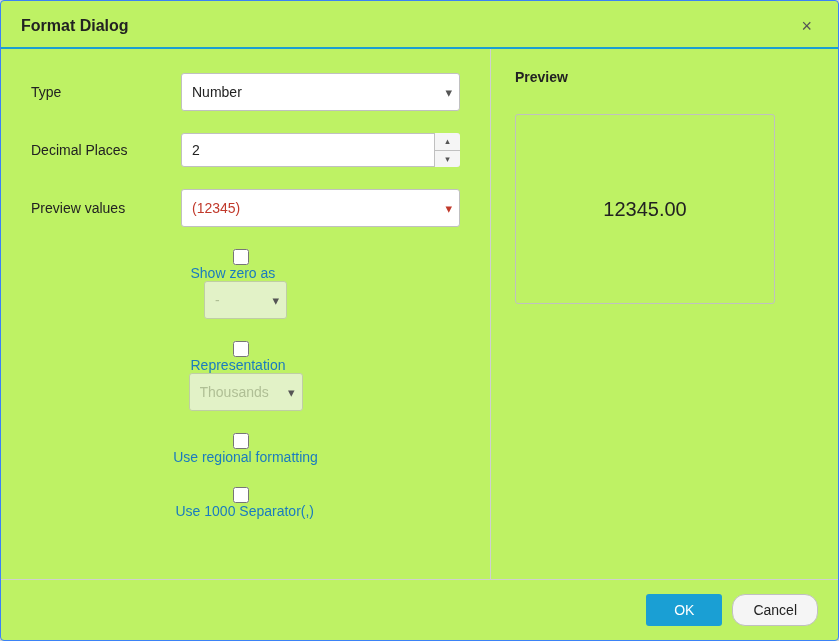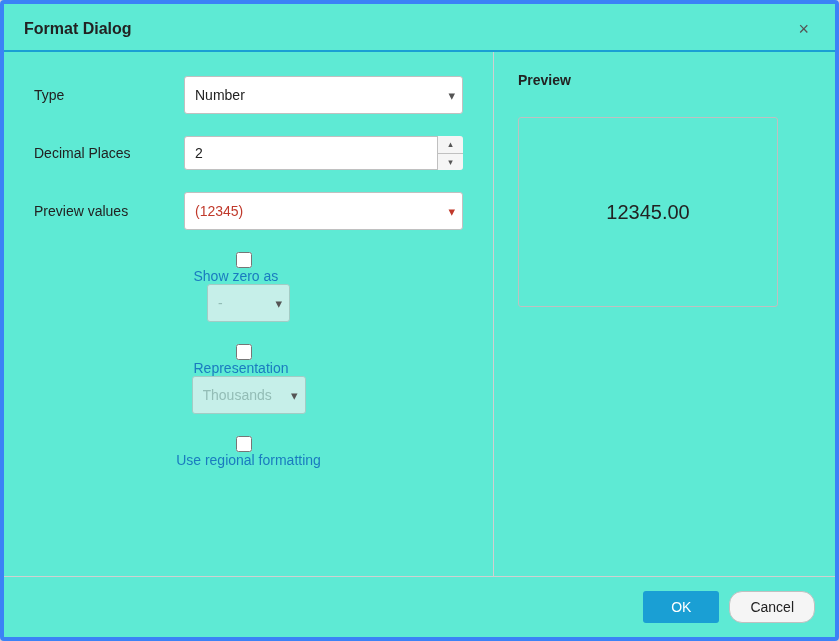--- a/index.html
+++ b/index.html
@@ -6,24 +6,24 @@
     body {
       background: #e0e0e0;
       display: flex;
       align-items: center;
       justify-content: center;
       min-height: 100vh;
       font-family: 'Segoe UI', Arial, sans-serif;
       font-size: 14px;
     }
     .dialog {
-      background: #5eead4;
+      background: #bef264;
       width: 839px;
       min-height: 641px;
-      border: 4px solid #3b82f6;
+      border: 1px solid #3b82f6;
       border-radius: 4px;
       box-shadow: 0 4px 24px rgba(0,0,0,0.18);
       display: flex;
       flex-direction: column;
     }
     .dialog-header {
       display: flex;
       align-items: center;
       justify-content: space-between;
       padding: 14px 20px 10px 20px;
@@ -279,20 +279,24 @@
           </select>
           <span class="select-arrow">▾</span>
         </div>
       </div>
 
       <div class="checkbox-row">
         <input type="checkbox" style="">
         <span class="checkbox-label">Use regional formatting</span>
       </div>
 
+      <div class="checkbox-row">
+        <input type="checkbox" style="">
+        <span class="checkbox-label">Use 1000 Separator(,)</span>
+      </div>
 
     </div>
 
     <div class="right-panel">
       <div class="preview-label">Preview</div>
       <div class="preview-box">
         <span>12345.00</span>
       </div>
     </div>
 

